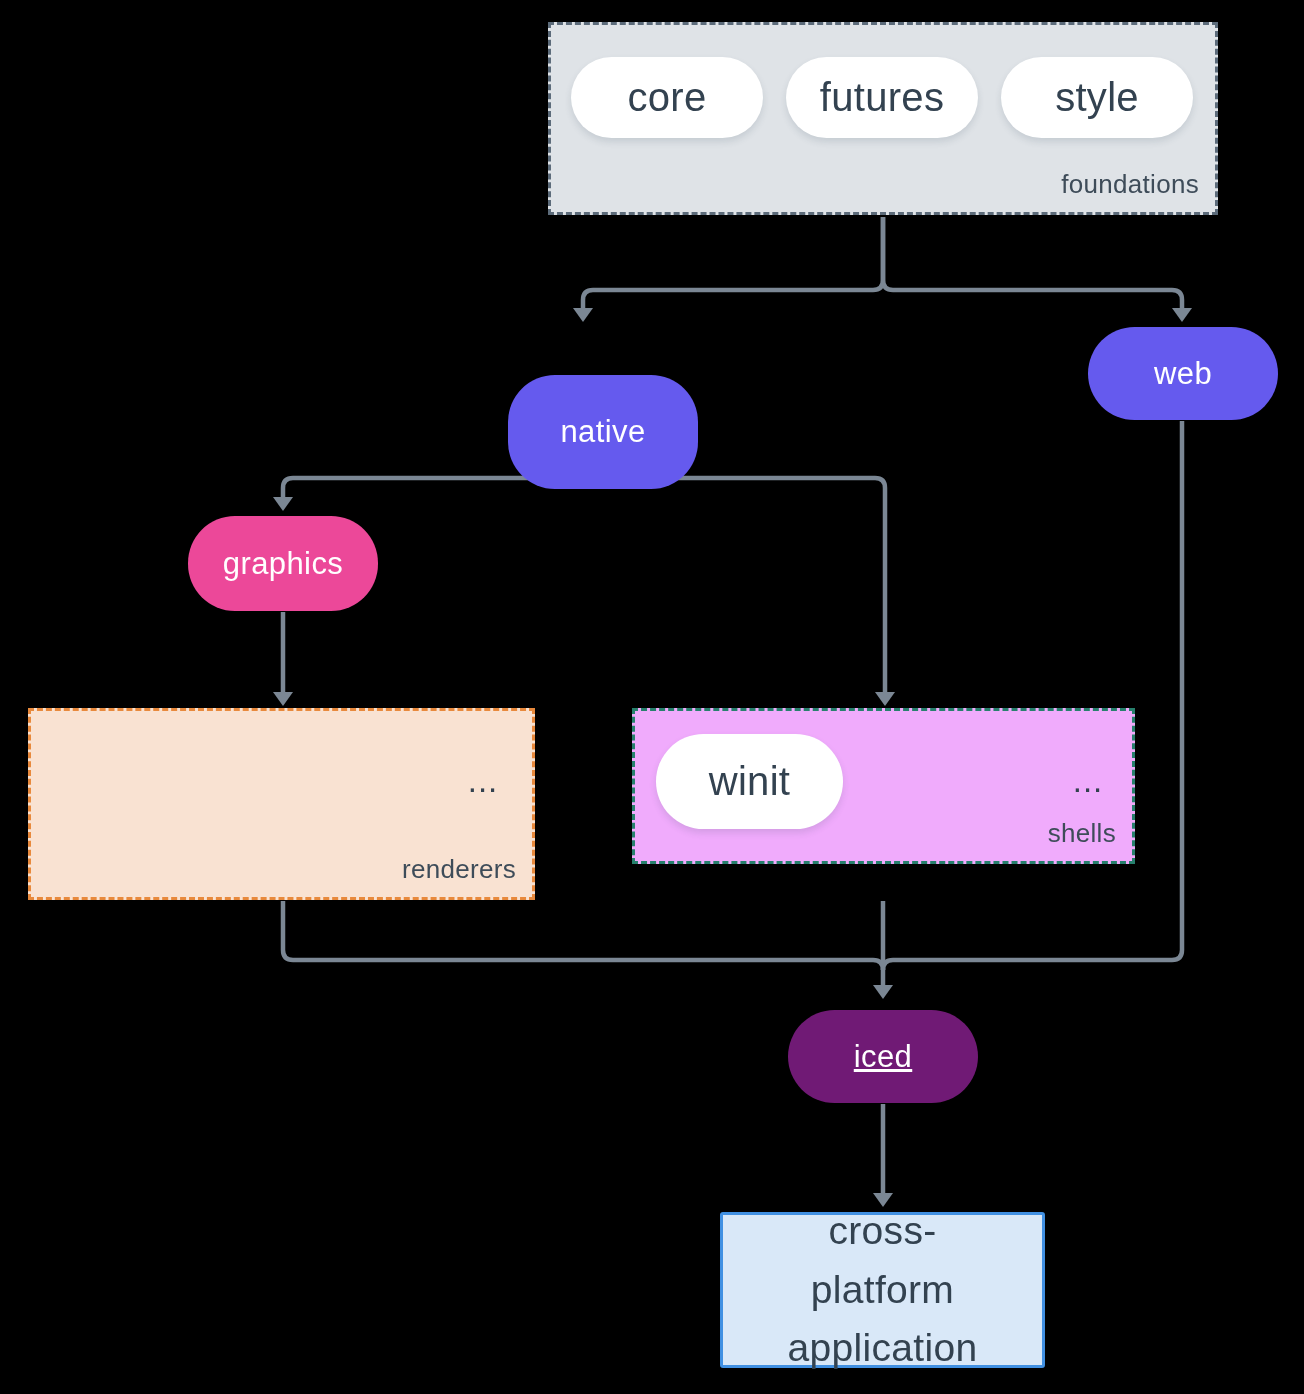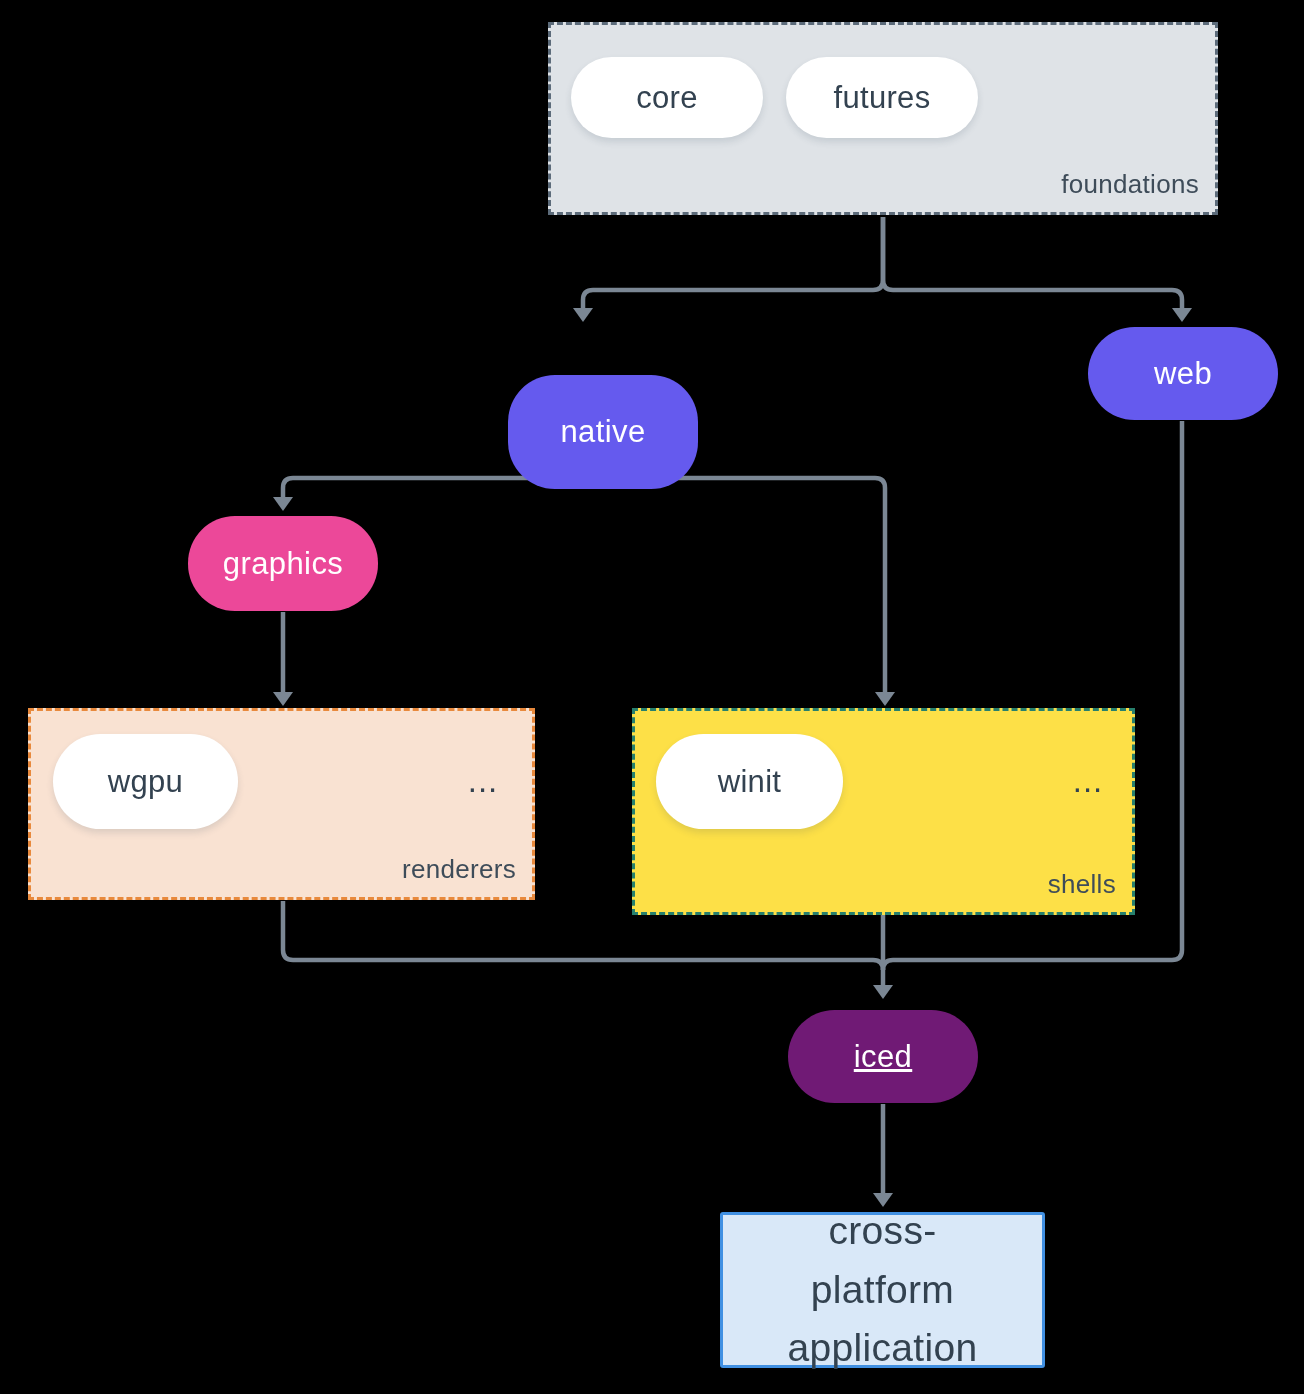--- a/index.html
+++ b/index.html
@@ -11,26 +11,26 @@
     -webkit-font-smoothing:antialiased;
   }
   #edges{position:absolute;left:0;top:0;width:1304px;height:1394px;z-index:1;}
   .group-box{
     position:absolute;box-sizing:border-box;z-index:2;
   }
   .box-foundations{left:548px;top:22px;width:670px;height:193px;
     background:#DFE3E7;border:3px dashed #5C6B7A;}
   .box-renderers{left:28px;top:708px;width:507px;height:192px;
     background:#F9E2D2;border:3px dashed #E8893C;}
-  .box-shells{left:632px;top:708px;width:503px;height:207px;
-    background:#fde047;border:3px dashed #27806D;}
+  .box-shells{left:632px;top:708px;width:503px;height:156px;
+    background:#f0abfc;border:3px dashed #27806D;}
   .chip{
     position:absolute;background:#FFFFFF;border-radius:999px;
     display:flex;align-items:center;justify-content:center;
-    font-size:31px;color:#334250;letter-spacing:.3px;
+    font-size:40px;color:#334250;letter-spacing:.3px;
     box-shadow:0 4px 7px rgba(50,70,90,0.14);
   }
   .group-label{
     position:absolute;right:16px;bottom:12px;
     font-size:26px;color:#3E4C59;letter-spacing:.3px;
   }
   .ellipsis{
     position:absolute;font-size:33px;color:#334250;
     transform:translate(-50%,-50%);letter-spacing:1px;
   }
@@ -74,30 +74,30 @@
     <polygon points="875,692 895,692 885,706"></polygon>
     <polygon points="273,692 293,692 283,706"></polygon>
     <polygon points="873,985 893,985 883,999"></polygon>
     <polygon points="873,1193 893,1193 883,1207"></polygon>
   </g>
 </svg>
 
 <div class="group-box box-foundations">
   <div class="chip" style="left:20px;top:32px;width:192px;height:81px;">core</div>
   <div class="chip" style="left:235px;top:32px;width:192px;height:81px;">futures</div>
+  <div class="chip" style="left:450px;top:32px;width:192px;height:81px;">style</div>
   <div class="group-label">foundations</div>
 </div>
 
 <div class="node node-native" style="background-color: rgb(101, 90, 238);">native</div>
 <div class="node node-web" style="background-color: rgb(101, 90, 238);">web</div>
 
 <div class="node node-graphics" style="background-color: #ec4899;">graphics</div>
 
 <div class="group-box box-renderers">
-  <div class="chip" style="left:22px;top:23px;width:185px;height:95px;">wgpu</div>
   <div class="ellipsis" style="left:452px;top:70px;">...</div>
   <div class="group-label">renderers</div>
 </div>
 
 <div class="group-box box-shells">
   <div class="chip" style="left:21px;top:23px;width:187px;height:95px;">winit</div>
   <div class="ellipsis" style="left:453px;top:70px;">...</div>
   <div class="group-label">shells</div>
 </div>
 

